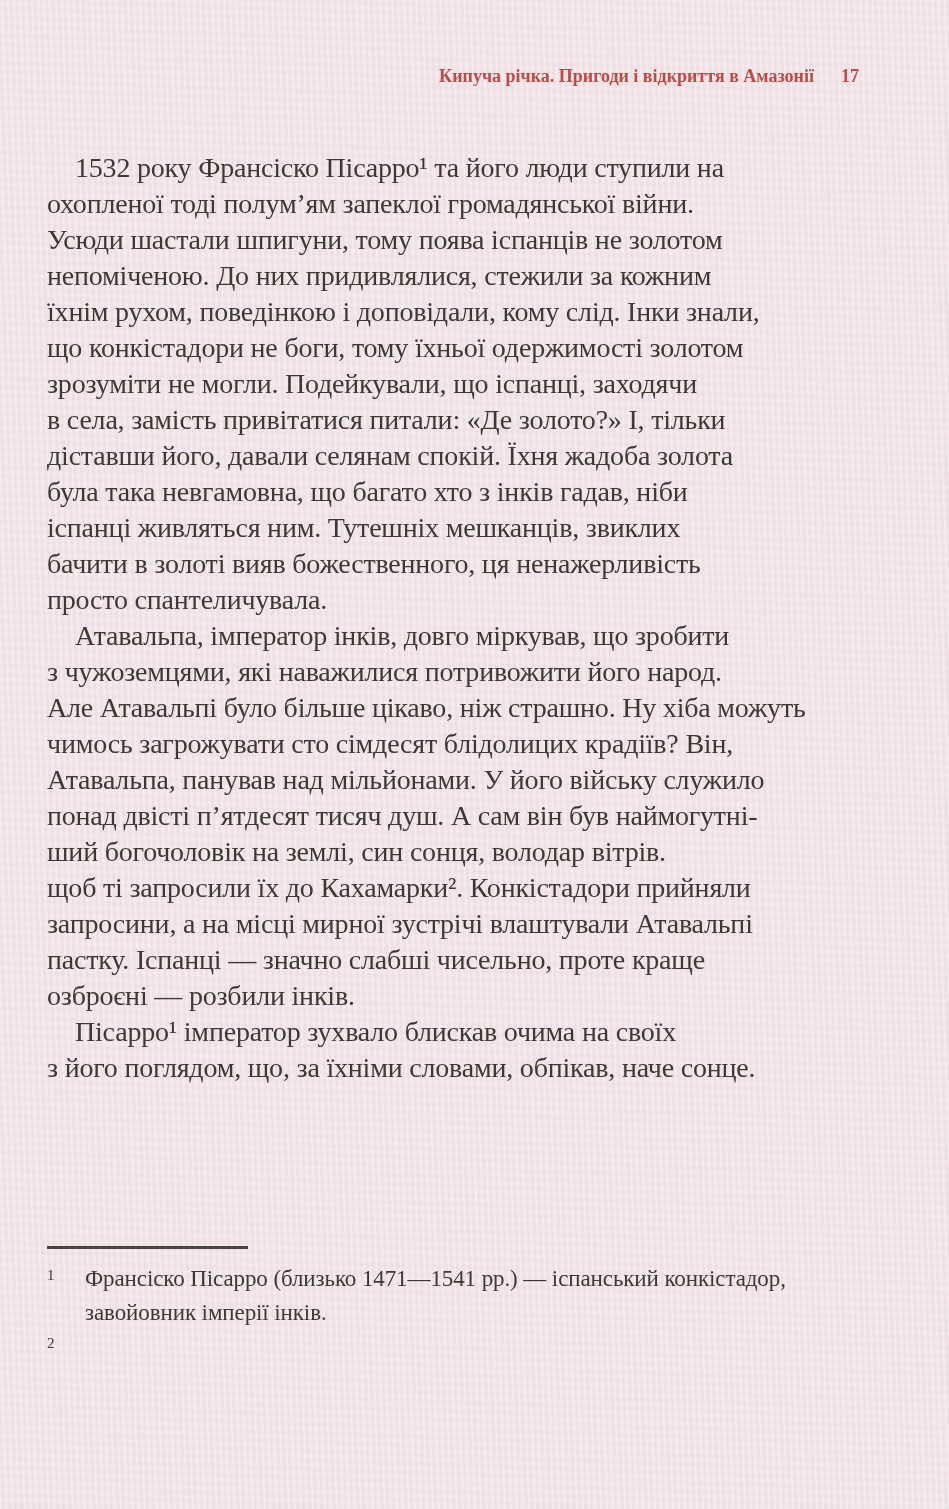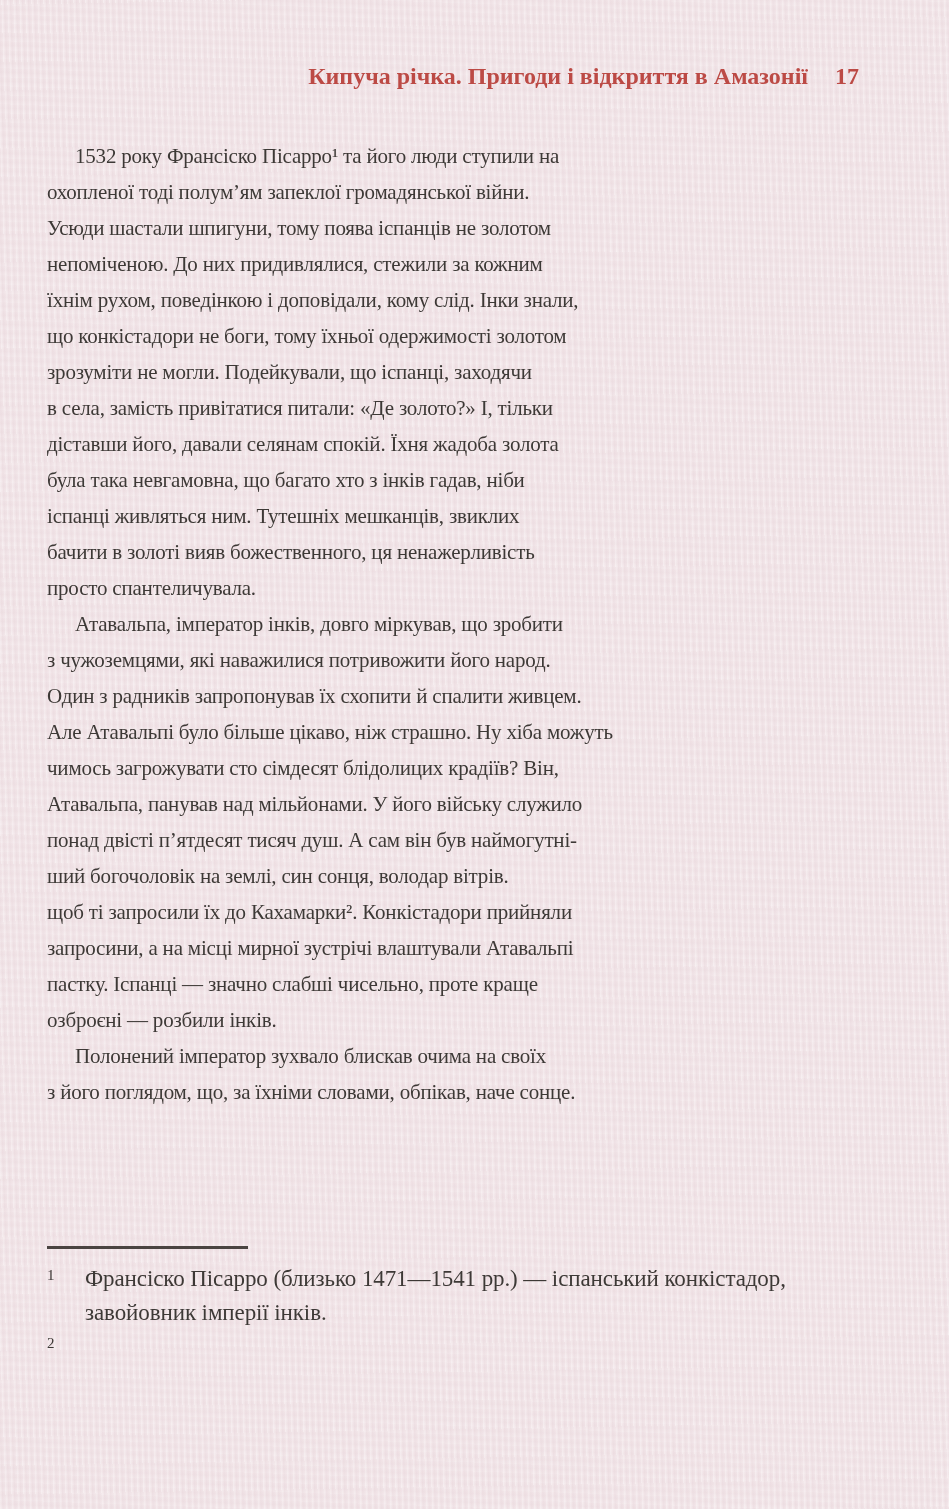--- a/index.html
+++ b/index.html
@@ -25,31 +25,31 @@
     font-family:"Liberation Serif","DejaVu Serif",serif;
     color:var(--body-text);
   }
   .page{position:absolute;inset:0;}
   
   .running-header{
     position:absolute;
     top:60px;left:40px;right:90px;
     text-align:right;
     font-weight:bold;
-    font-size:24px;
+    font-size:18px;
     line-height:32px;
     color:var(--header-text);
     white-space:nowrap;
   }
   .running-header .pagenum{margin-left:27px;}
   
   .body-text{
     position:absolute;
-    top:138px;left:47px;width:866px;
-    font-size:21px;
+    top:150px;left:47px;width:866px;
+    font-size:28px;
     line-height:36px;
     letter-spacing:-0.2px;
   }
   .para{margin:0;}
   .line{display:block;white-space:nowrap;}
   .indent{padding-left:28px;}
   
   .fn-rule{
     position:absolute;
     top:1246px;left:47px;
@@ -95,35 +95,34 @@
       <span class="line">в села, замість привітатися питали: «Де золото?» І, тільки</span>
       <span class="line">діставши його, давали селянам спокій. Їхня жадоба золота</span>
       <span class="line">була така невгамовна, що багато хто з інків гадав, ніби</span>
       <span class="line">іспанці живляться ним. Тутешніх мешканців, звиклих</span>
       <span class="line">бачити в золоті вияв божественного, ця ненажерливість</span>
       <span class="line">просто спантеличувала.</span>
     </p>
     <p class="para">
       <span class="line indent">Атавальпа, імператор інків, довго міркував, що зробити</span>
       <span class="line">з чужоземцями, які наважилися потривожити його народ.</span>
-      <span class="line">Один з радників запропонував їх схопити й спалити живцем.</span>
       <span class="line">Але Атавальпі було більше цікаво, ніж страшно. Ну хіба можуть</span>
       <span class="line">чимось загрожувати сто сімдесят блідолицих крадіїв? Він,</span>
       <span class="line">Атавальпа, панував над мільйонами. У його війську служило</span>
       <span class="line">понад двісті п’ятдесят тисяч душ. А сам він був наймогутні-</span>
       <span class="line">ший богочоловік на землі, син сонця, володар вітрів.</span>
     </p>
     <p class="para">
       <span class="line">щоб ті запросили їх до Кахамарки². Конкістадори прийняли</span>
       <span class="line">запросини, а на місці мирної зустрічі влаштували Атавальпі</span>
       <span class="line">пастку. Іспанці — значно слабші чисельно, проте краще</span>
       <span class="line">озброєні — розбили інків.</span>
     </p>
     <p class="para">
-      <span class="line indent">Полонений імператор зухвало блискав очима на своїх</span>
+      <span class="line indent">Пісарро¹ імператор зухвало блискав очима на своїх</span>
       <span class="line">з його поглядом, що, за їхніми словами, обпікав, наче сонце.</span>
     </p>
   </main>
 
   <div class="fn-rule"></div>
 
   <section class="footnotes">
     <div class="footnote">
       <span class="fn-marker">1</span>
       <span class="fn-lines">

